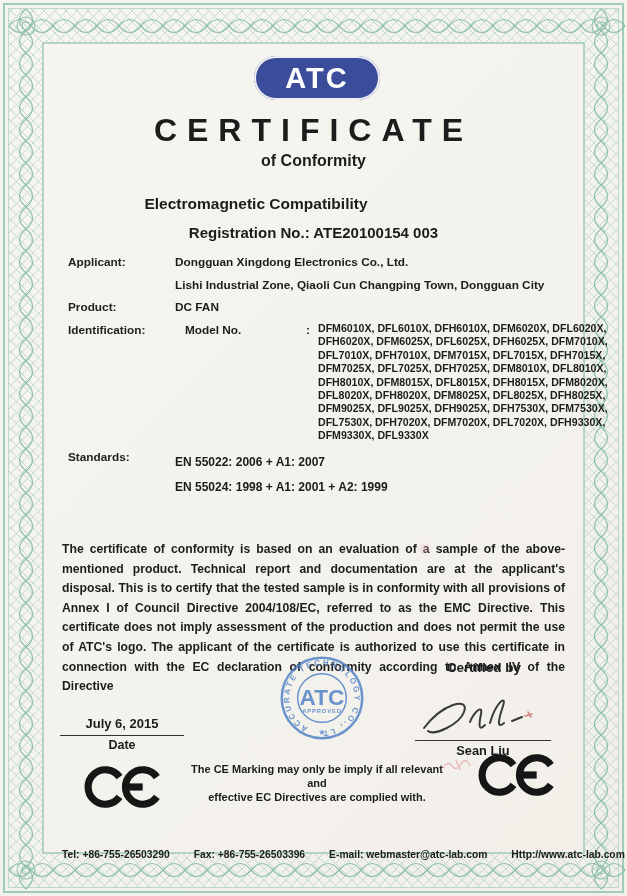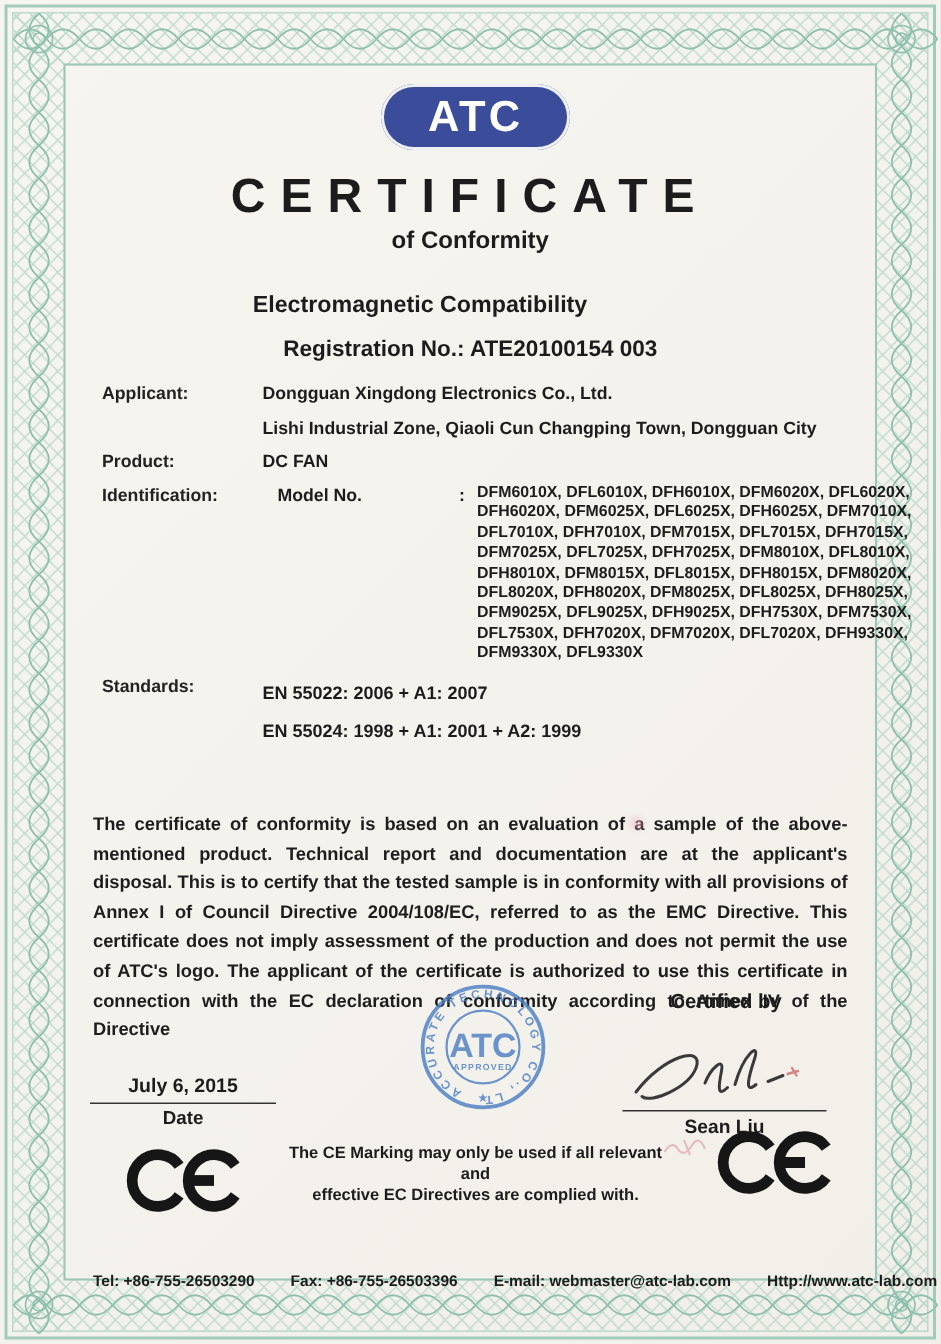--- a/index.html
+++ b/index.html
@@ -14,21 +14,21 @@
   
   .logo{
     left:254px;top:56px;width:126px;height:44px;background:#3b4c9b;
     border-radius:22px;display:flex;align-items:center;justify-content:center;
     box-shadow:0 0 0 2px #eef0f5 inset;
   }
   .logo span{color:#ffffff;font-weight:bold;font-size:29px;letter-spacing:2px;}
   .title{left:0;top:112px;width:627px;text-align:center;font-weight:bold;font-size:32px;letter-spacing:10px;}
   .sub1{left:0;top:152px;width:627px;text-align:center;font-weight:bold;font-size:16px;}
   .sub2{left:0;top:176px;width:627px;text-align:center;font-weight:bold;font-size:15.5px;}
-  .sub3{left:0;top:195px;width:512px;text-align:center;font-weight:bold;font-size:15.5px;padding-left:24px;}
+  .sub3{left:0;top:195px;width:512px;text-align:center;font-weight:bold;font-size:15.5px;}
   .reg{left:0;top:224px;width:627px;text-align:center;font-weight:bold;font-size:15px;}
   
   .lbl{font-weight:bold;font-size:11.8px;color:#222;}
   .val{font-weight:bold;font-size:11.8px;color:#1c1c1c;}
   .models{font-weight:bold;font-size:10.6px;line-height:13.4px;white-space:nowrap;}
   
   .para{
     left:62px;top:540px;width:503px;font-weight:bold;font-size:12.2px;
     line-height:19.6px;text-align:justify;color:#1d1d1d;
   }
@@ -162,21 +162,21 @@
   <div class="abs datelbl">Date</div>
 
   <svg class="abs" style="left:84px;top:764px;" width="80" height="46" viewBox="0 0 108 64">
     <g fill="none" stroke="#161616" stroke-width="10">
       <path d="M47.7,18.2 A24,24 0 1 0 47.7,45.8"></path>
       <path d="M99.7,18.2 A24,24 0 1 0 99.7,45.8"></path>
       <path d="M58,32 H80"></path>
     </g>
   </svg>
   <div class="abs notice">
-    <div>The CE Marking may only be used if all relevant and</div>
+    <div>The CE Marking may only be imply if all relevant and</div>
     <div>effective EC Directives are complied with.</div>
   </div>
   <svg class="abs" style="left:478px;top:752px;" width="80" height="46" viewBox="0 0 108 64">
     <g fill="none" stroke="#161616" stroke-width="10">
       <path d="M47.7,18.2 A24,24 0 1 0 47.7,45.8"></path>
       <path d="M99.7,18.2 A24,24 0 1 0 99.7,45.8"></path>
       <path d="M58,32 H80"></path>
     </g>
   </svg>
 

